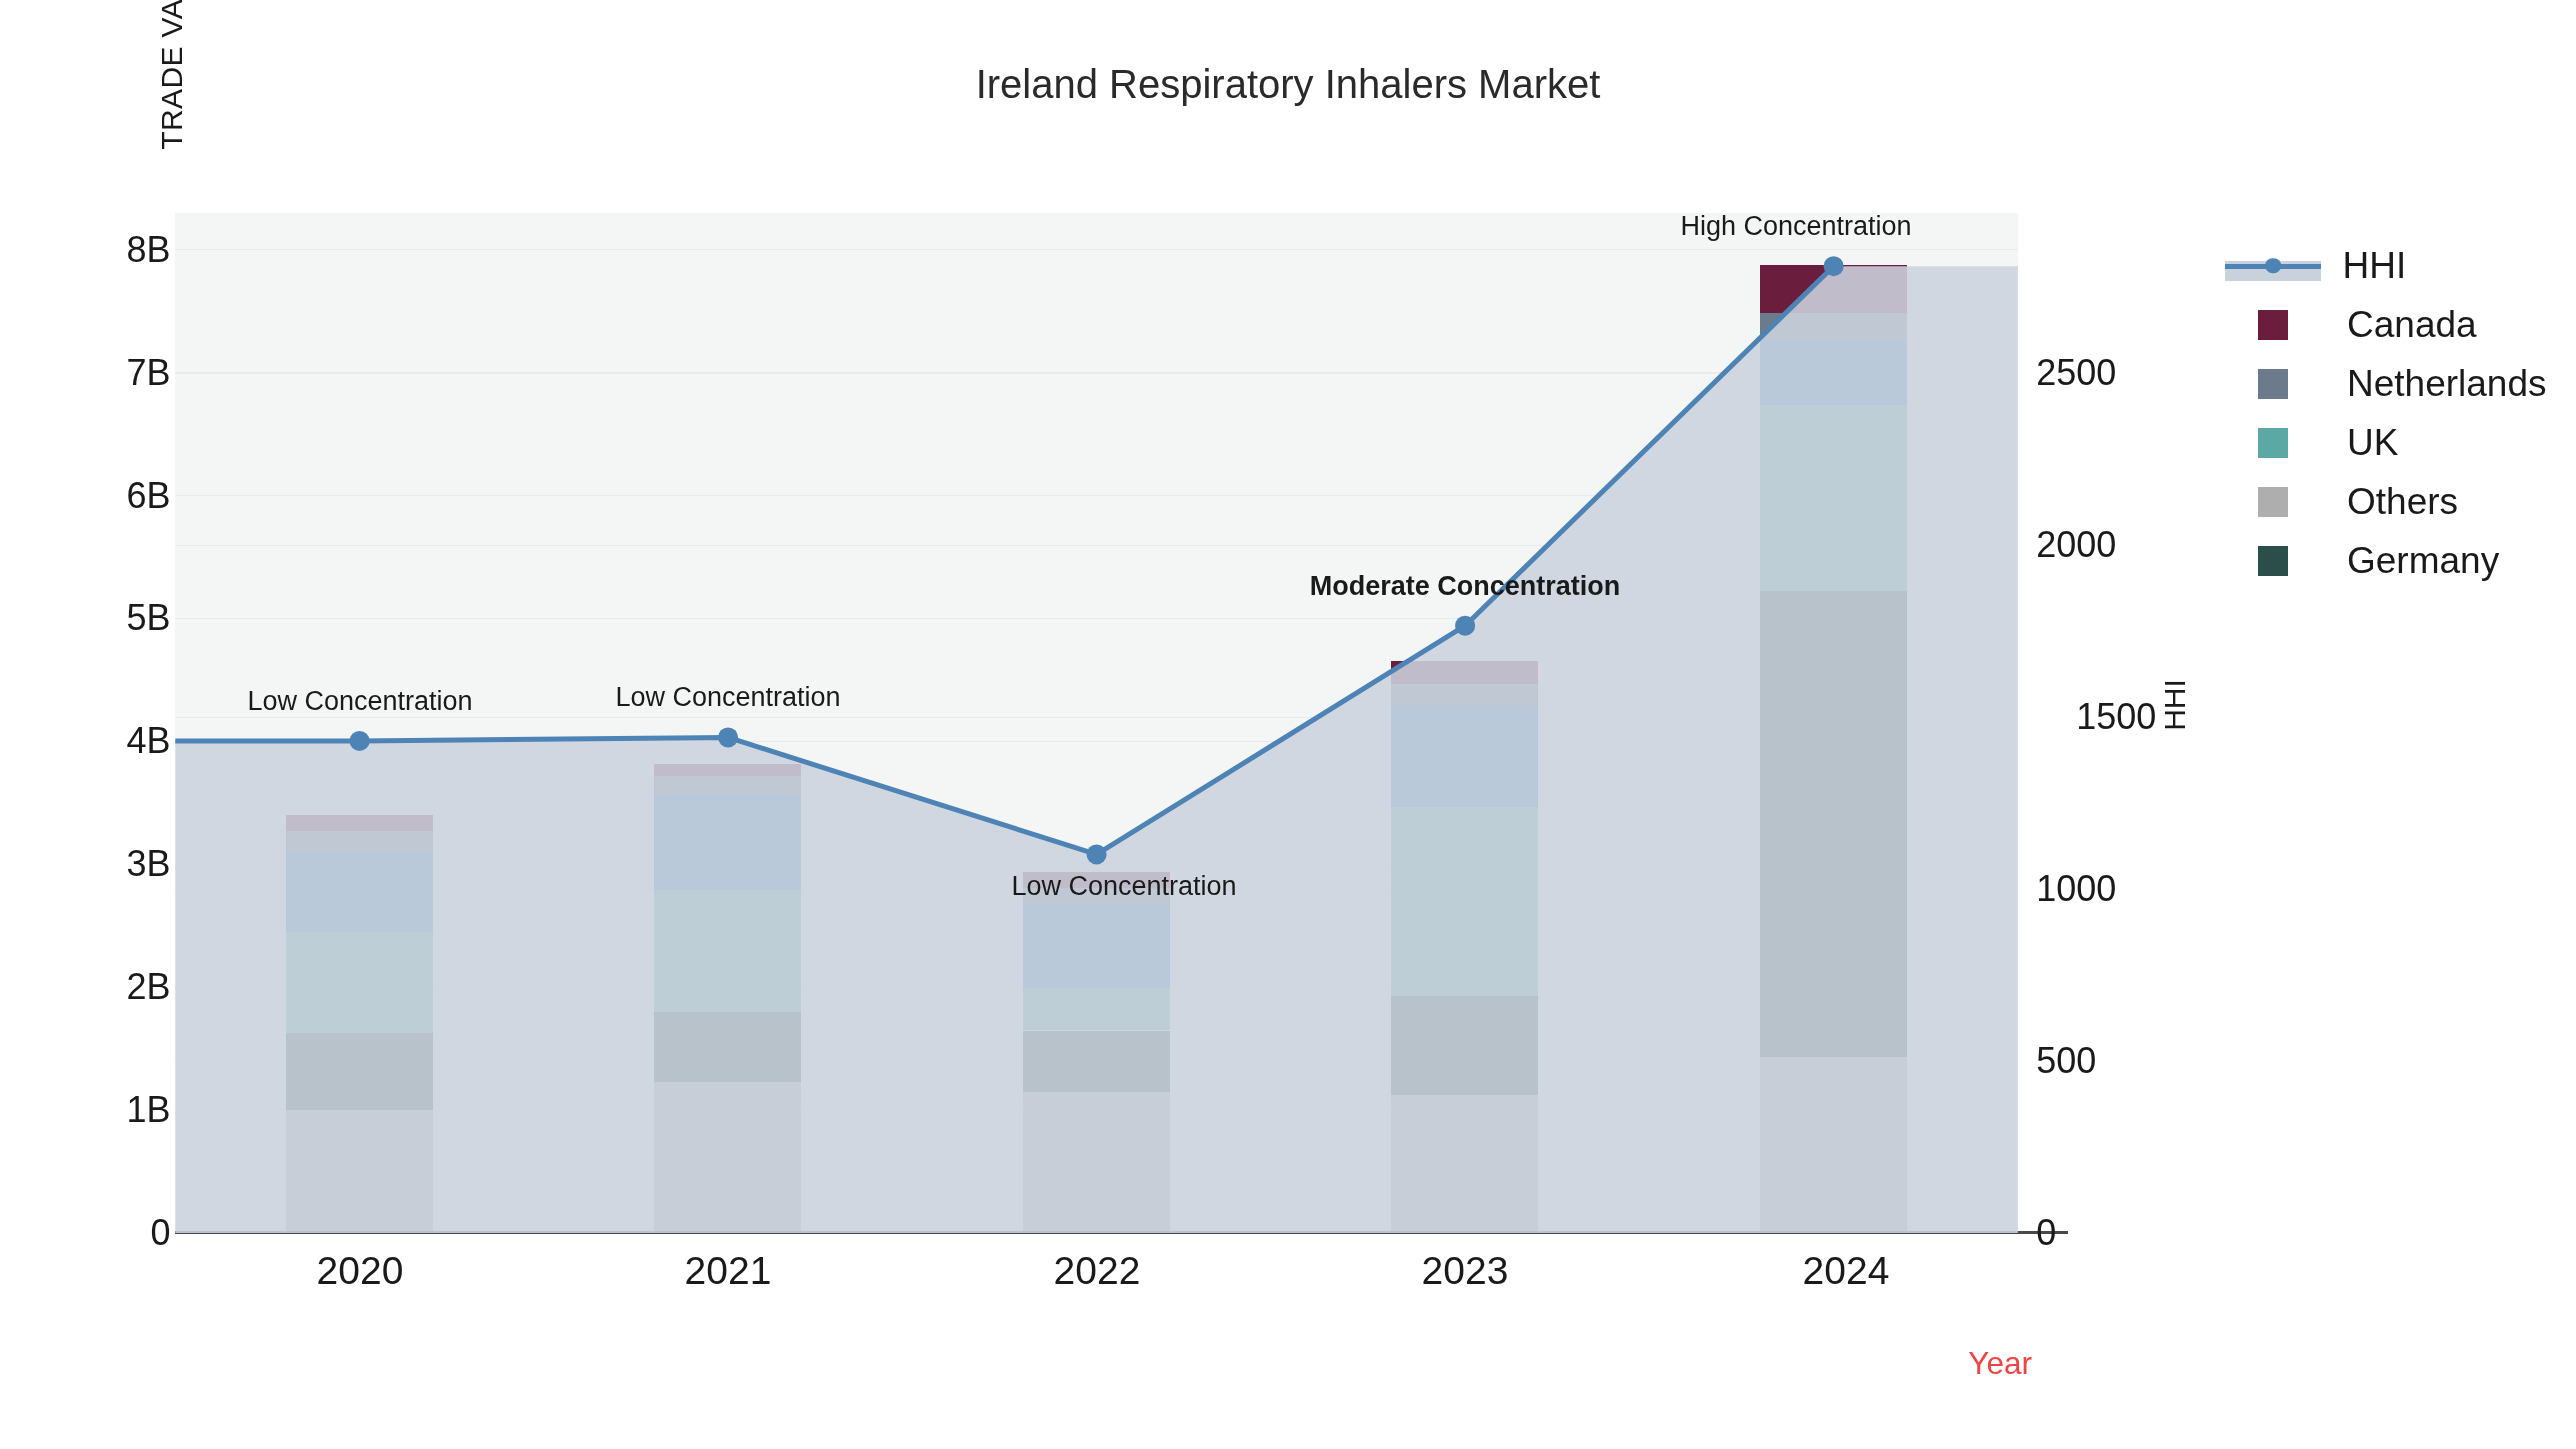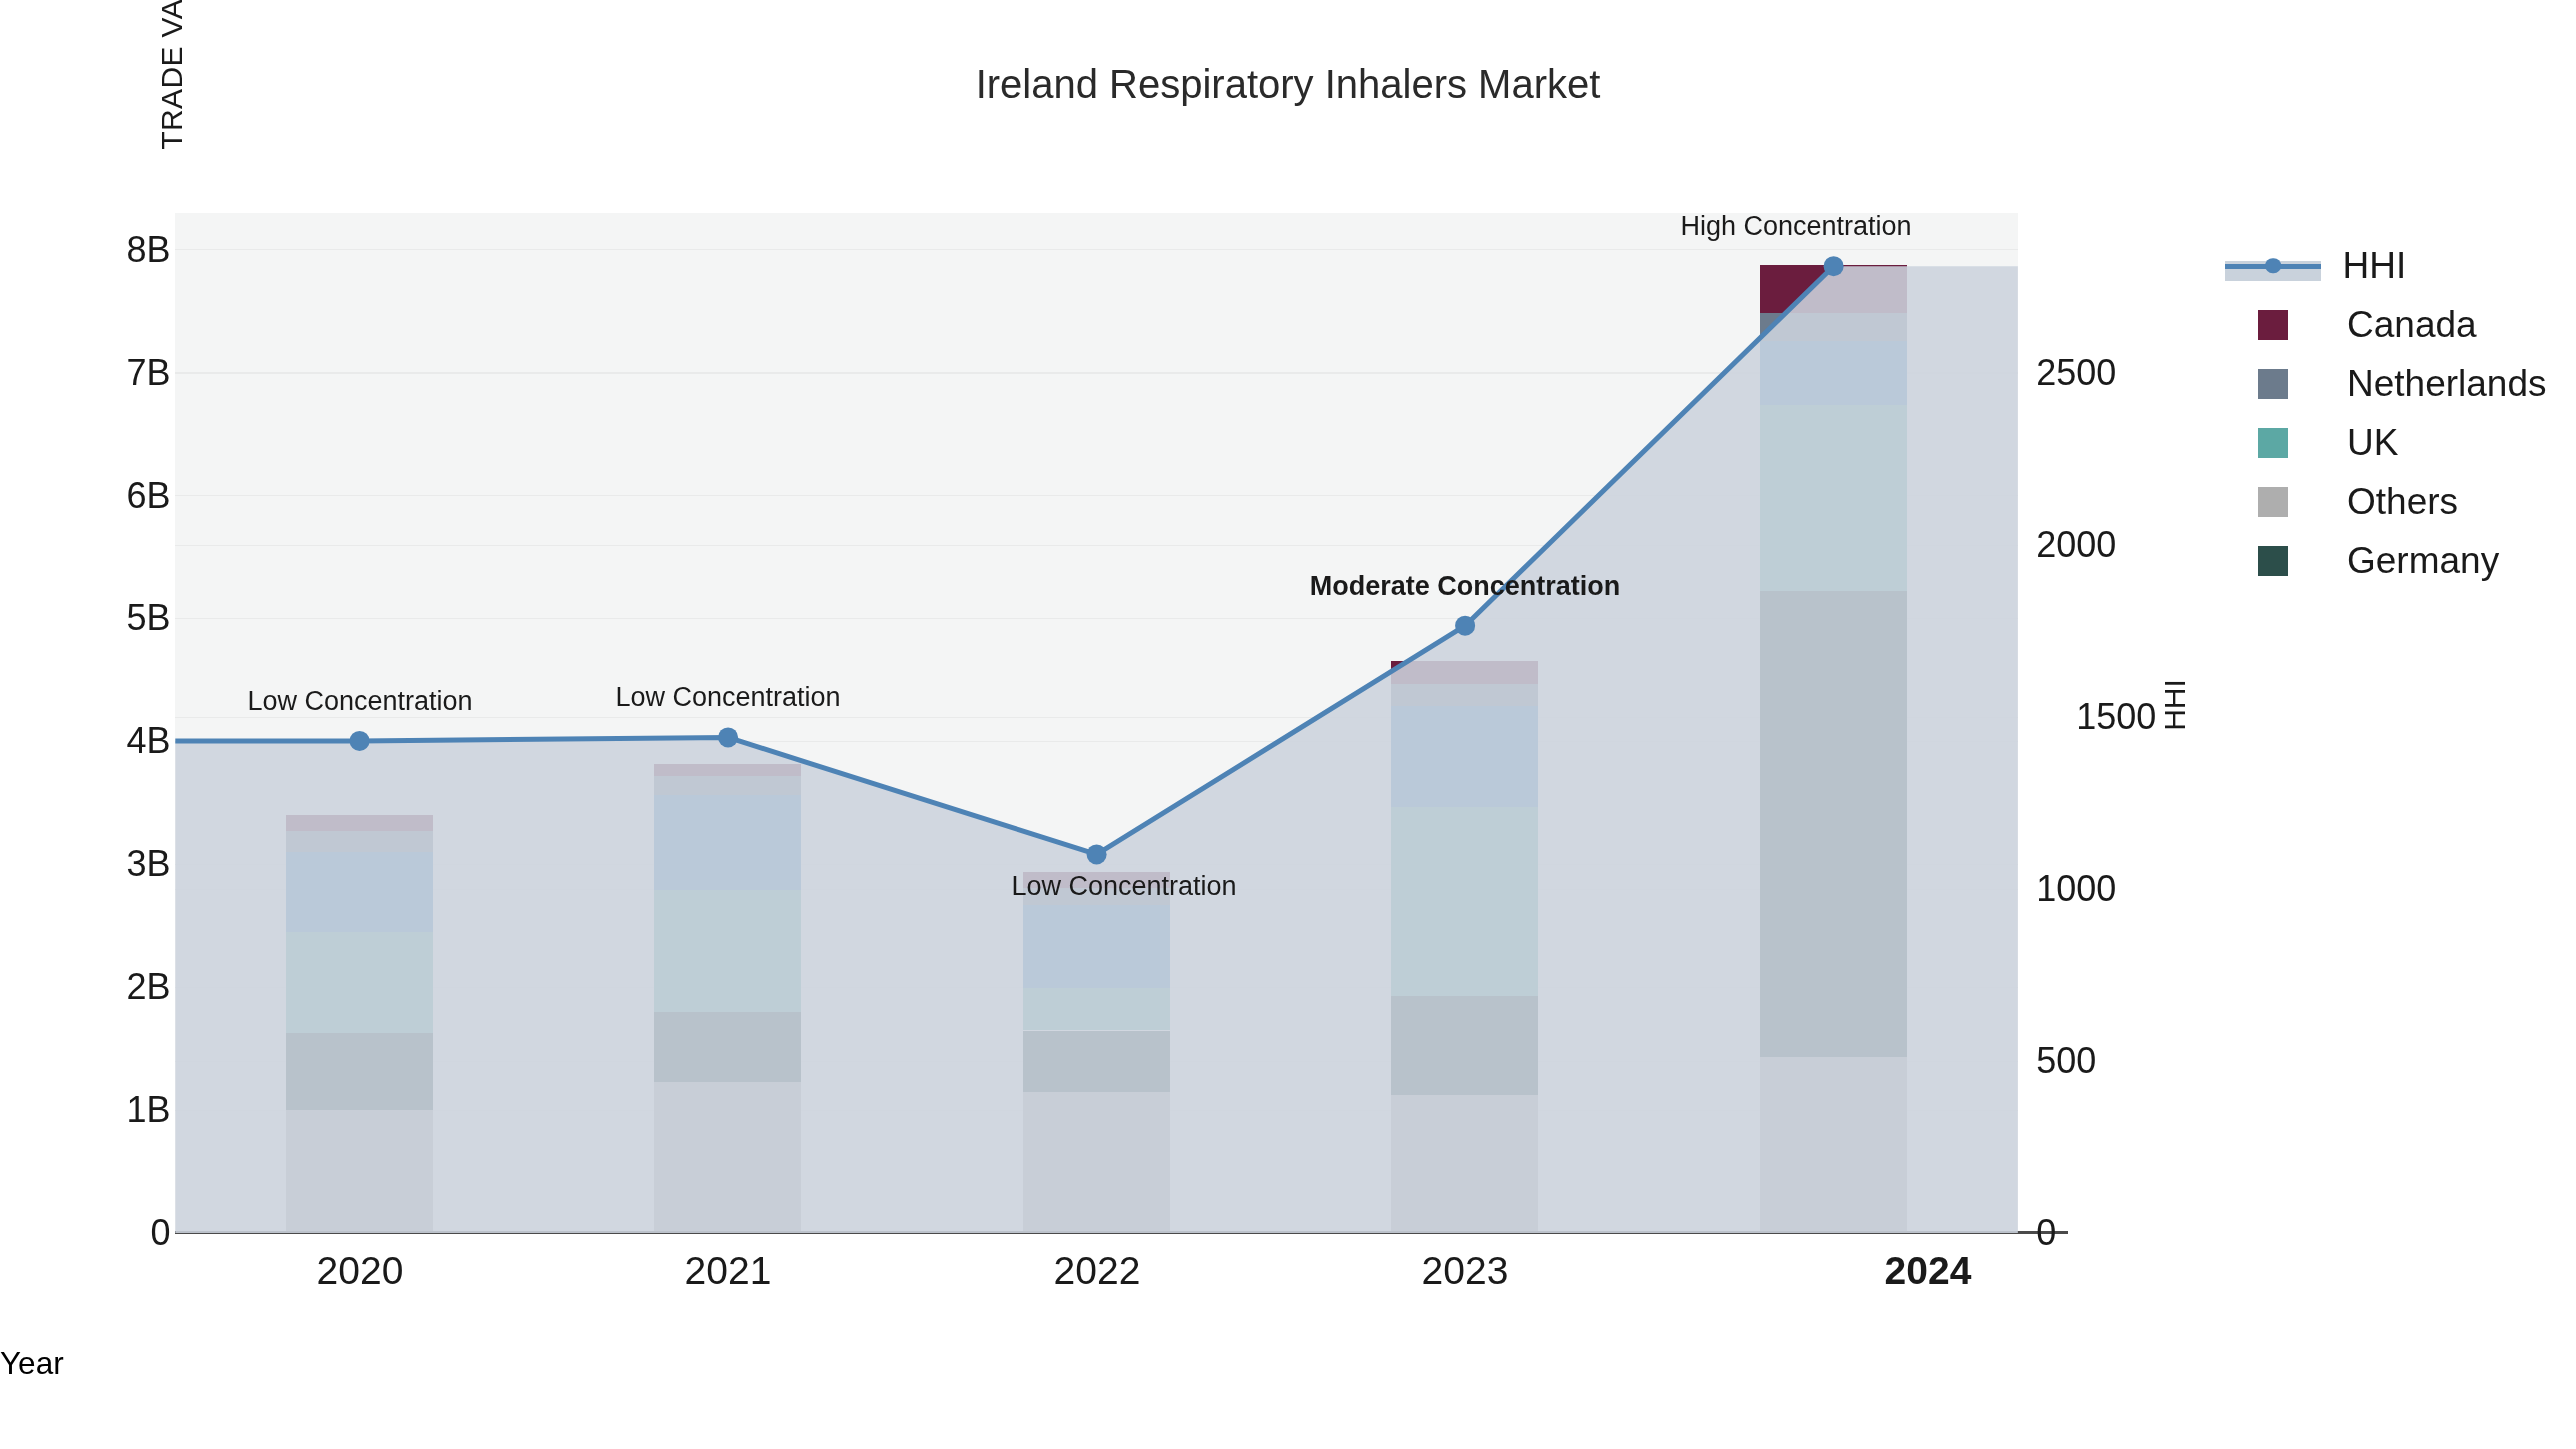--- a/index.html
+++ b/index.html
@@ -50,22 +50,22 @@
     transform:translate(-50%,-50%) rotate(-90deg);
     white-space:nowrap;font-size:30px;color:#1a1a1a;
   }
 
   
   .xtick{
     position:absolute;top:1249px;text-align:center;
     font-size:39px;color:#1a1a1a;transform:translateX(-50%);
   }
   .xlabel{
-    position:absolute;left:0;right:544px;top:1345px;text-align:left;
-    font-size:31.5px;color:#000000;
+    position:absolute;left:0;right:544px;top:1345px;text-align:right;
+    font-size:31.5px;color:#ef4444;
   }
 
   
   .bar-col{position:absolute;bottom:0;}
   .bar-seg{position:absolute;left:0;right:0;}
 
   
   #hhi-svg{position:absolute;left:0;top:0;width:2576px;height:1449px;pointer-events:none;}
 
   
@@ -191,21 +191,21 @@
       <div class="ytick-right" style="top: 545px;">2000</div>
       <div class="ytick-right" style="top: 373px;">2500</div>
     </div>
   <div class="ylabel-right">HHI</div>
 
   <div id="x-axis">
       <div class="xtick" style="left: 360px;">2020</div>
       <div class="xtick" style="left: 728px;">2021</div>
       <div class="xtick" style="left: 1097px;">2022</div>
       <div class="xtick" style="left: 1465px;">2023</div>
-      <div class="xtick" style="left: 1928px; font-weight: bold;">2024</div>
+      <div class="xtick" style="left: 1846px;">2024</div>
     </div>
   <div class="xlabel">Year</div>
 
   <svg id="hhi-svg" viewBox="0 0 3600 2025" xmlns="http://www.w3.org/2000/svg">
       <polygon points="245.0,1035.5 502.5,1035.5 1017.5,1030.6 1532.5,1194.1 2047.5,874.4 2562.5,372.0 2820.0,372.0 2820.0,1723.0 245.0,1723.0" fill="#ccd3dd" fill-opacity="0.88"></polygon>
       <polyline points="245.0,1035.5 502.5,1035.5 1017.5,1030.6 1532.5,1194.1 2047.5,874.4 2562.5,372.0" fill="none" stroke="#4e83b5" stroke-width="7" stroke-linejoin="round"></polyline>
       <circle cx="502.5" cy="1035.5" r="14" fill="#4e83b5"></circle>
       <circle cx="1017.5" cy="1030.6" r="14" fill="#4e83b5"></circle>
       <circle cx="1532.5" cy="1194.1" r="14" fill="#4e83b5"></circle>
       <circle cx="2047.5" cy="874.4" r="14" fill="#4e83b5"></circle>

